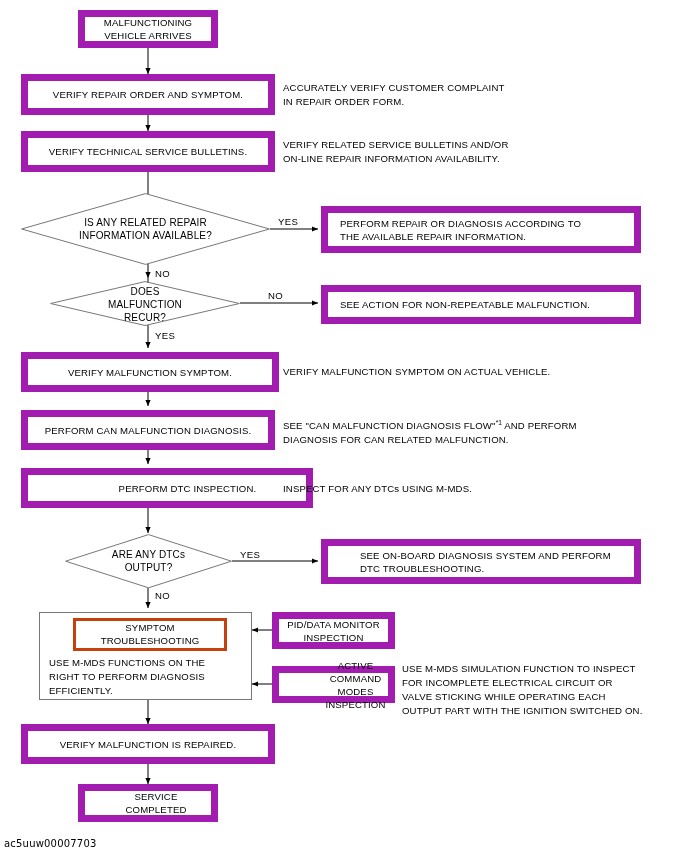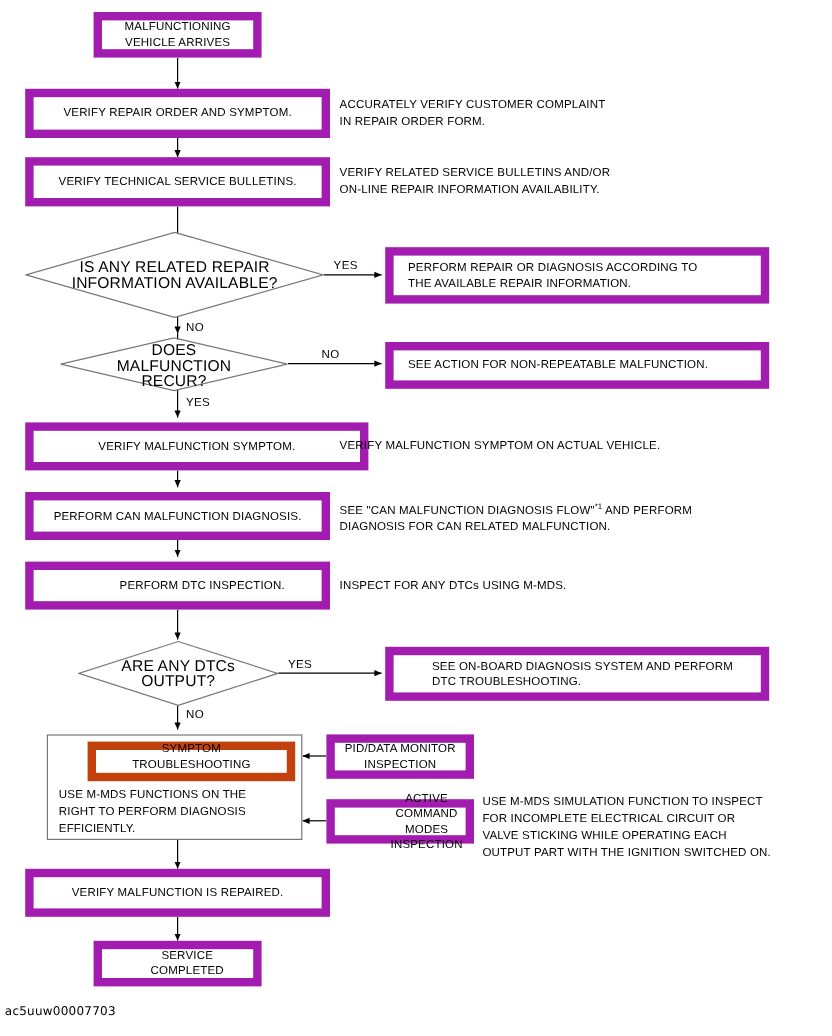--- a/index.html
+++ b/index.html
@@ -60,21 +60,21 @@
   .diamond-label {
     position: absolute;
     left: 0;
     top: 0;
     width: 100%;
     height: 100%;
     display: flex;
     align-items: center;
     justify-content: center;
     text-align: center;
-    font-size: 13px;
+    font-size: 10px;
     line-height: 13px;
     letter-spacing: 0.15px;
     white-space: pre-line;
   }
   .desc {
     position: absolute;
     font-size: 9.6px;
     line-height: 14px;
     letter-spacing: 0.15px;
     white-space: pre-line;
@@ -195,34 +195,34 @@
   </div>
 
   <div class="edge-label" style="left:268px; top:290px;">NO</div>
 
   <div class="edge-label" style="left:155px; top:330px;">YES</div>
 
   <div class="node left-text" style="left:321px; top:285px; width:320px; height:39px;">
     <span>SEE ACTION FOR NON-REPEATABLE MALFUNCTION.</span>
   </div>
 
-  <div class="node" style="left:21px; top:352px; width:286px; height:40px;">
+  <div class="node" style="left:21px; top:352px; width:258px; height:40px;">
     <span>VERIFY MALFUNCTION SYMPTOM.</span>
   </div>
 
   <div class="desc" style="left:283px; top:365px; width:390px;">VERIFY MALFUNCTION SYMPTOM ON ACTUAL VEHICLE.</div>
 
   <div class="node" style="left:21px; top:410px; width:254px; height:40px;">
     <span>PERFORM CAN MALFUNCTION DIAGNOSIS.</span>
   </div>
 
   <div class="desc" style="left:283px; top:416px; width:400px;"><span>SEE "CAN MALFUNCTION DIAGNOSIS FLOW"</span><span class="sup">*1</span><span> AND PERFORM
 DIAGNOSIS FOR CAN RELATED MALFUNCTION.</span></div>
 
-  <div class="node" style="left:21px; top:468px; width:254px; height:40px;padding-left:41px;">
+  <div class="node" style="left:21px; top:468px; width:292px; height:40px;padding-left:41px;">
     <span>PERFORM DTC INSPECTION.</span>
   </div>
 
   <div class="desc" style="left:283px; top:482px; width:390px;">INSPECT FOR ANY DTCs USING M-MDS.</div>
 
   <div class="diamond-wrap" style="left:65px; top:534px; width:167px; height:54px;">
     <svg width="167" height="55" viewBox="0 0 167 55" xmlns="http://www.w3.org/2000/svg">
       <polygon points="83.5,0.6 166.4,27.2 83.5,53.8 0.6,27.2" fill="none" stroke="#777777" stroke-width="1"></polygon>
     </svg>
     <div class="diamond-label">ARE ANY DTCs
@@ -232,21 +232,21 @@
   <div class="edge-label" style="left:240px; top:549px;">YES</div>
 
   <div class="edge-label" style="left:155px; top:590px;">NO</div>
 
   <div class="node left-text" style="left:321px; top:539px; width:320px; height:45px;padding-left:32px;">
     <span>SEE ON-BOARD DIAGNOSIS SYSTEM AND PERFORM
 DTC TROUBLESHOOTING.</span>
   </div>
 
   <div style="position:absolute; left:39px; top:612px; width:213px; height:88px; border:1px solid #777777; background:#ffffff; box-sizing:border-box;">
-    <div style="position:absolute; left:33px; top:5px; width:173px; height:33px; border:7px solid #c2410c; display:flex; align-items:flex-end; justify-content:center; text-align:center; font-size:9.6px; line-height:13px; letter-spacing:0.15px; white-space:pre-line; box-sizing:border-box;">
+    <div style="position:absolute; left:33px; top:5px; width:154px; height:33px; border:3px solid #c2410c; display:flex; align-items:flex-start; justify-content:center; text-align:center; font-size:9.6px; line-height:13px; letter-spacing:0.15px; white-space:pre-line; box-sizing:border-box;">
       <span>SYMPTOM
 TROUBLESHOOTING</span>
     </div>
     <div style="position:absolute; left:9px; top:43px; width:200px; font-size:9.6px; line-height:14px; letter-spacing:0.15px; white-space:pre-line; text-align:left;">USE M-MDS FUNCTIONS ON THE
 RIGHT TO PERFORM DIAGNOSIS
 EFFICIENTLY.</div>
   </div>
 
   <div class="node" style="left:272px; top:612px; width:123px; height:37px;">
     <span>PID/DATA MONITOR

